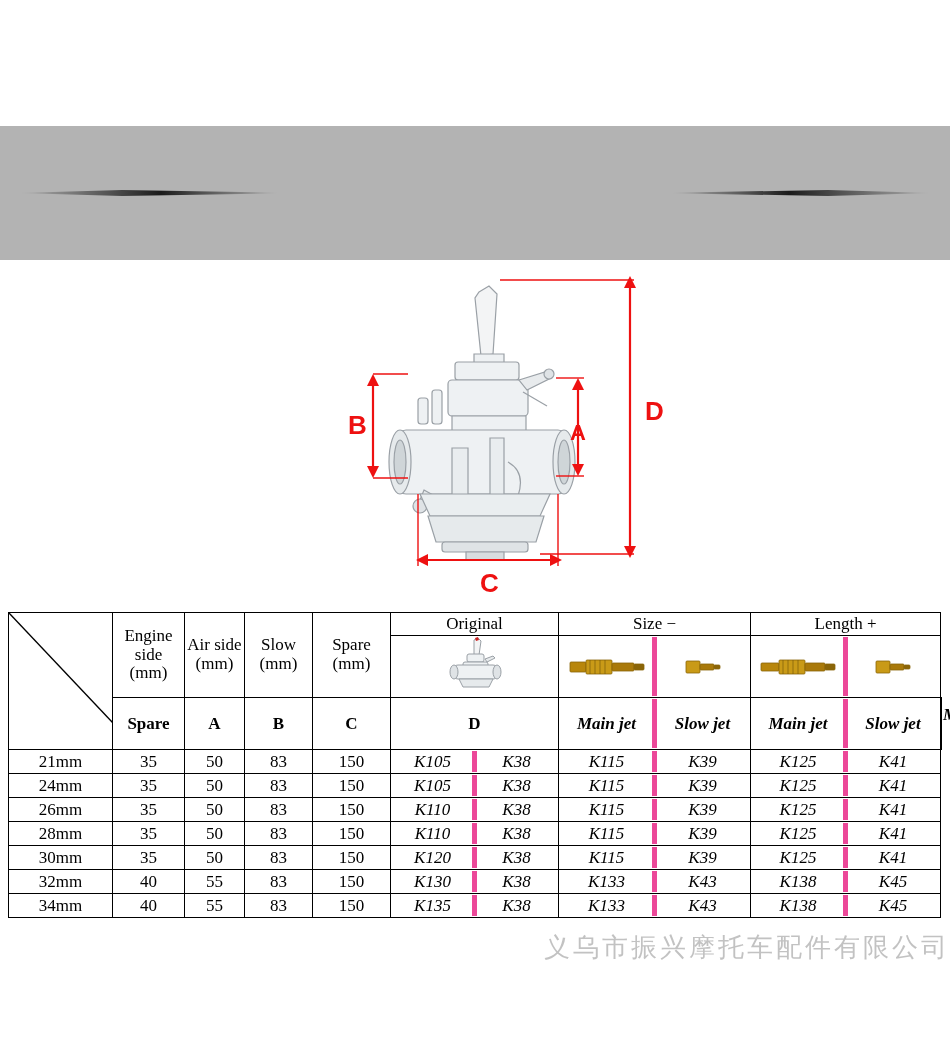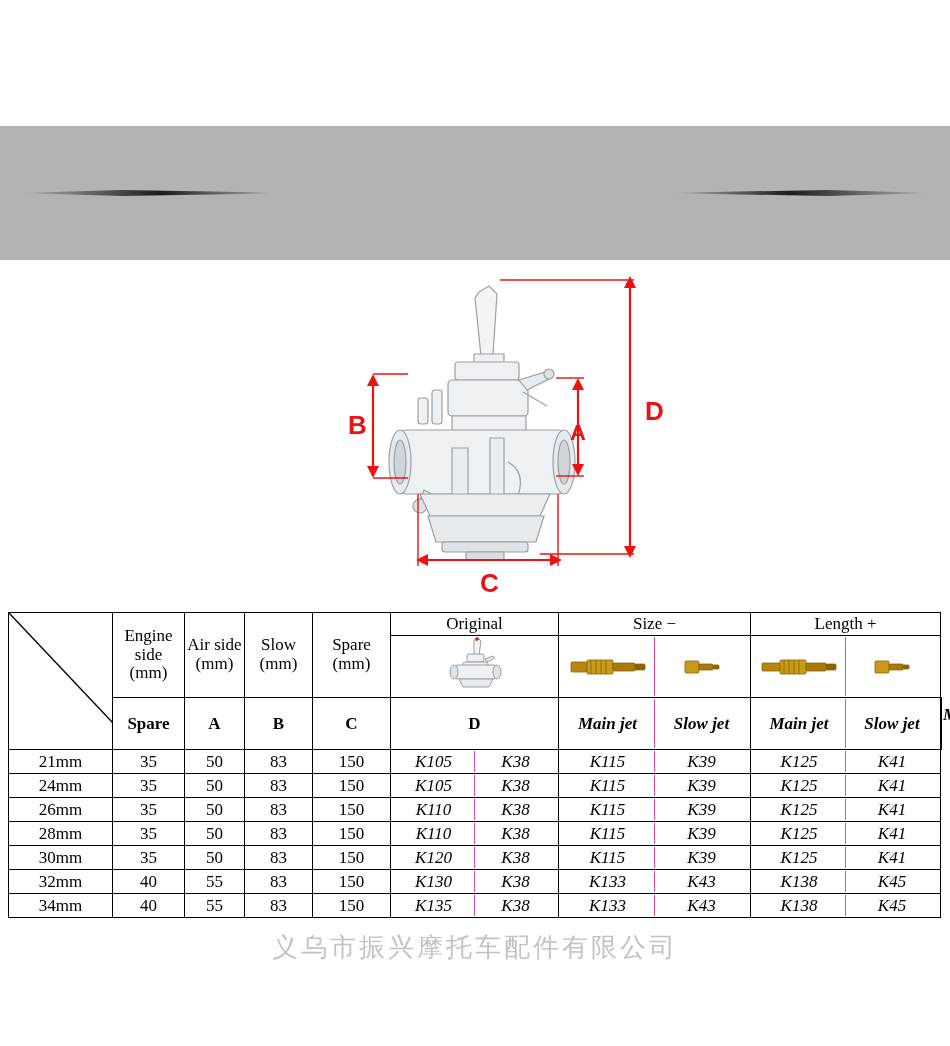--- a/index.html
+++ b/index.html
@@ -44,25 +44,25 @@
   .grp-label { font-family: "Liberation Serif", serif; font-size: 18px; }
   .img-row td { height: 56px; padding: 0; }
   .jet-head td { height: 52px; color: #e8000a; font-size: 20px; font-family: "Liberation Sans", sans-serif; font-weight: 700; line-height: 1.05; }
   .model-cell { color: #e8000a; font-size: 22px; font-family: "Liberation Sans", sans-serif; font-weight: 700; }
   .letter-cell { color: #e8000a; font-size: 21px; font-family: "Liberation Sans", sans-serif; font-weight: 700; }
   .unit-cell { font-size: 15px; line-height: 1.1; }
   .data-row td { height: 24px; font-size: 17px; }
 
   .cellgrid { display: flex; width: 100%; height: 100%; }
   .cellgrid > div { flex: 1; display: flex; align-items: center; justify-content: center; font-style: italic; }
-  .cellgrid > div + div { border-left: 1px solid #ec4899; }
+  .cellgrid > div + div { border-left: 5px solid #ec4899; }
 
   
   .watermark {
-    position: absolute; left: 0; top: 930px; width: 950px; text-align: center;
+    position: absolute; left: 0; top: 930px; width: 950px; text-align: right;
     font-family: "Liberation Sans", sans-serif; font-size: 26px;
     color: rgba(120,120,120,0.45); letter-spacing: 3px; pointer-events: none;
   }
 </style>
 </head>
 <body>
 
 <div class="page">
 
   <div class="banner">

